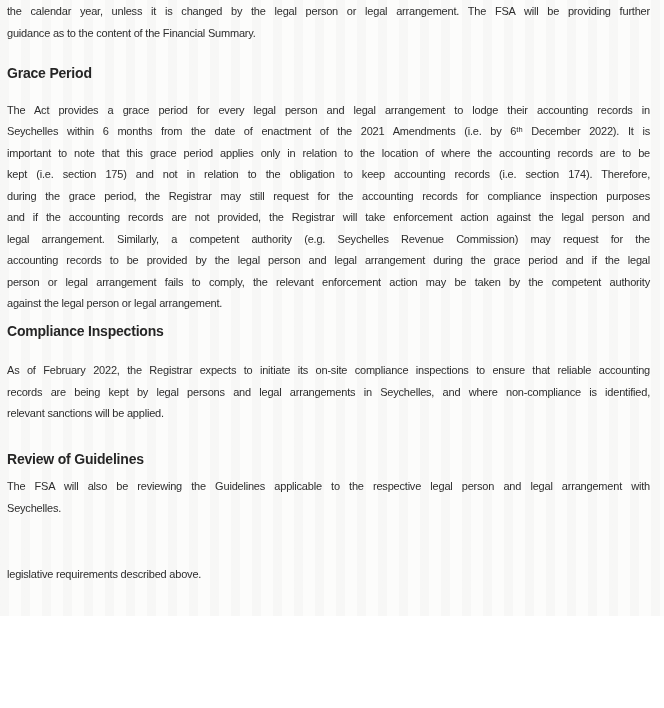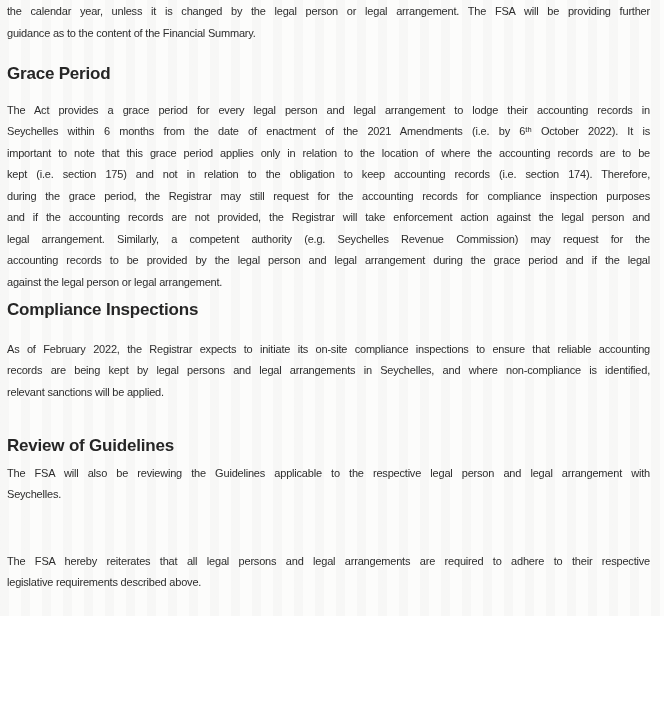--- a/index.html
+++ b/index.html
@@ -32,75 +32,75 @@
     -moz-text-align-last: justify;
     text-justify: inter-word;
     white-space: normal;
   }
   .line:last-child {
     text-align-last: left;
     -moz-text-align-last: left;
   }
   .heading {
     margin: 0;
-    font-size: 17px;
+    font-size: 14px;
     font-weight: 700;
     line-height: 21.5px;
     color: #262626;
     text-align: left;
   }
   
   [data-name="heading-grace-period"]                 { margin-top: 19px; }
   [data-name="paragraph-grace-period"]               { margin-top: 15px; }
   [data-name="heading-compliance-inspections"]       { margin-top: 6px; }
   [data-name="paragraph-compliance-inspections"]     { margin-top: 18px; }
-  [data-name="heading-review-of-guidelines"]         { margin-top: 32px; }
+  [data-name="heading-review-of-guidelines"]         { margin-top: 24px; }
   [data-name="paragraph-review-of-guidelines"]       { margin-top: 6px; }
   [data-name="paragraph-reiteration"]                { margin-top: 45px; }
   [data-name="heading-financial-services-authority"] { margin-top: 38px; text-decoration: underline; }
 </style>
 </head>
 <body>
 
 <div class="page" data-name="document-page">
 
   <div class="para" data-name="paragraph-financial-summary">
       <div class="line" data-name="text-line">the calendar year, unless it is changed by the legal person or legal arrangement. The FSA will be providing further</div>
       <div class="line" data-name="text-line">guidance as to the content of the Financial Summary.</div>
     </div>
 
   <h2 class="heading" data-name="heading-grace-period">Grace Period</h2>
 
   <div class="para" data-name="paragraph-grace-period">
       <div class="line" data-name="text-line">The Act provides a grace period for every legal person and legal arrangement to lodge their accounting records in</div>
-      <div class="line" data-name="text-line">Seychelles within 6 months from the date of enactment of the 2021 Amendments (i.e. by 6ᵗʰ October 2022). It is</div>
+      <div class="line" data-name="text-line">Seychelles within 6 months from the date of enactment of the 2021 Amendments (i.e. by 6ᵗʰ December 2022). It is</div>
       <div class="line" data-name="text-line">important to note that this grace period applies only in relation to the location of where the accounting records are to be</div>
       <div class="line" data-name="text-line">kept (i.e. section 175) and not in relation to the obligation to keep accounting records (i.e. section 174). Therefore,</div>
       <div class="line" data-name="text-line">during the grace period, the Registrar may still request for the accounting records for compliance inspection purposes</div>
       <div class="line" data-name="text-line">and if the accounting records are not provided, the Registrar will take enforcement action against the legal person and</div>
       <div class="line" data-name="text-line">legal arrangement. Similarly, a competent authority (e.g. Seychelles Revenue Commission) may request for the</div>
       <div class="line" data-name="text-line">accounting records to be provided by the legal person and legal arrangement during the grace period and if the legal</div>
+      <div class="line" data-name="text-line">person or legal arrangement fails to comply, the relevant enforcement action may be taken by the competent authority</div>
       <div class="line" data-name="text-line">against the legal person or legal arrangement.</div>
     </div>
 
   <h2 class="heading" data-name="heading-compliance-inspections">Compliance Inspections</h2>
 
   <div class="para" data-name="paragraph-compliance-inspections">
       <div class="line" data-name="text-line">As of February 2022, the Registrar expects to initiate its on-site compliance inspections to ensure that reliable accounting</div>
       <div class="line" data-name="text-line">records are being kept by legal persons and legal arrangements in Seychelles, and where non-compliance is identified,</div>
       <div class="line" data-name="text-line">relevant sanctions will be applied.</div>
     </div>
 
   <h2 class="heading" data-name="heading-review-of-guidelines">Review of Guidelines</h2>
 
   <div class="para" data-name="paragraph-review-of-guidelines">
       <div class="line" data-name="text-line">The FSA will also be reviewing the Guidelines applicable to the respective legal person and legal arrangement with</div>
       <div class="line" data-name="text-line">Seychelles.</div>
     </div>
 
   <div class="para" data-name="paragraph-reiteration">
-      <div class="line" data-name="text-line">The FSA hereby reiterates that all legal persons and legal arrangements are required to adhere to their respective</div>
       <div class="line" data-name="text-line">legislative requirements described above.</div>
     </div>
 
   <h2 class="heading" data-name="heading-financial-services-authority">Financial Services Authority</h2>
 
 </div>
 
 </body></html>

